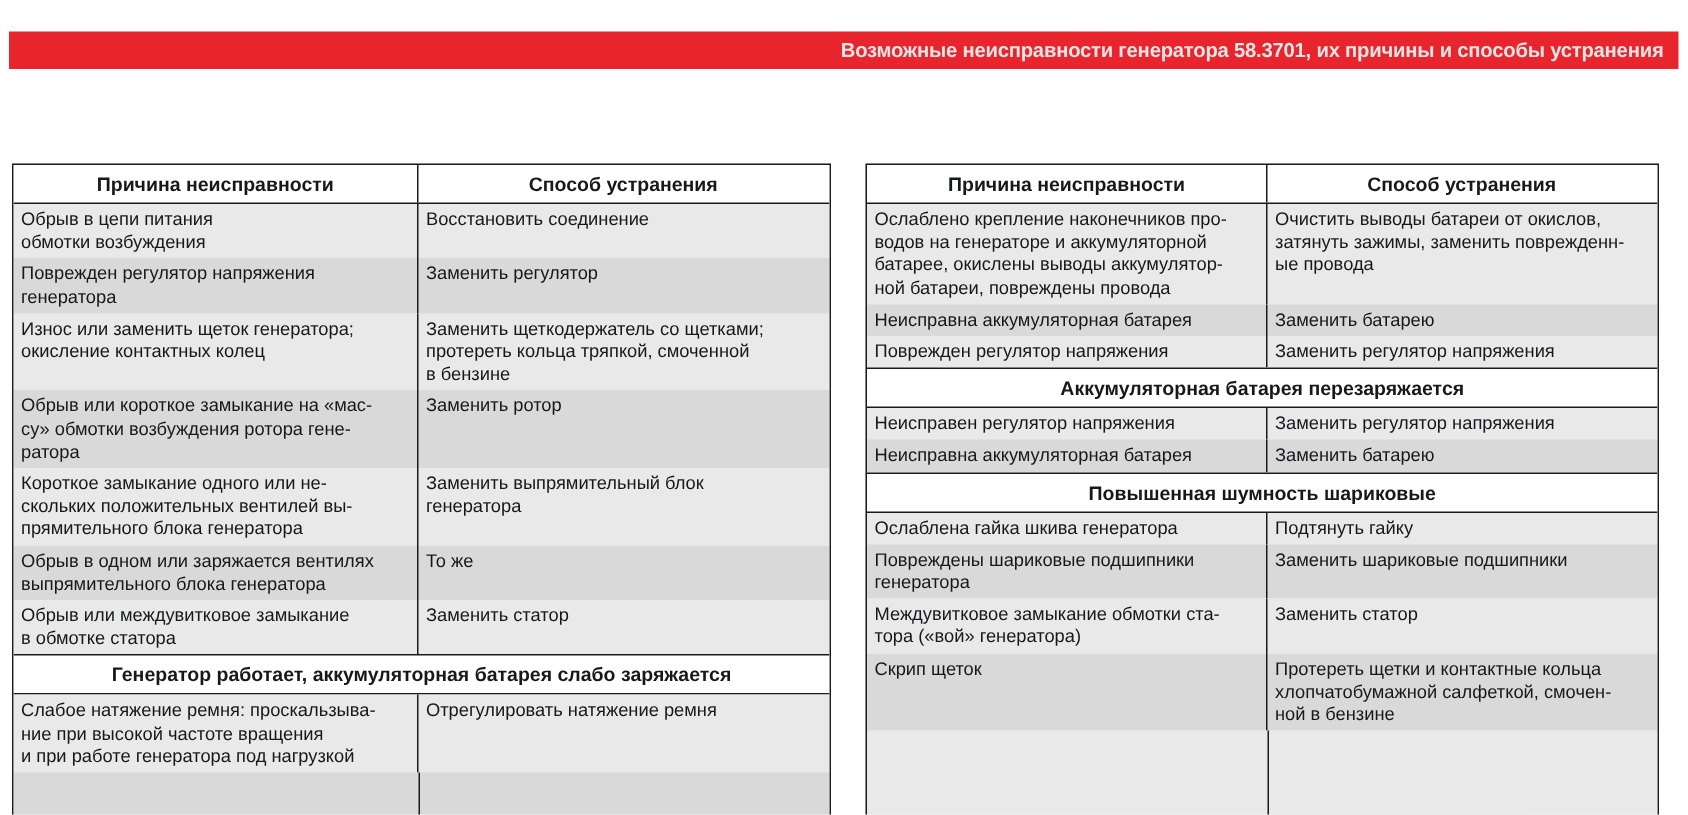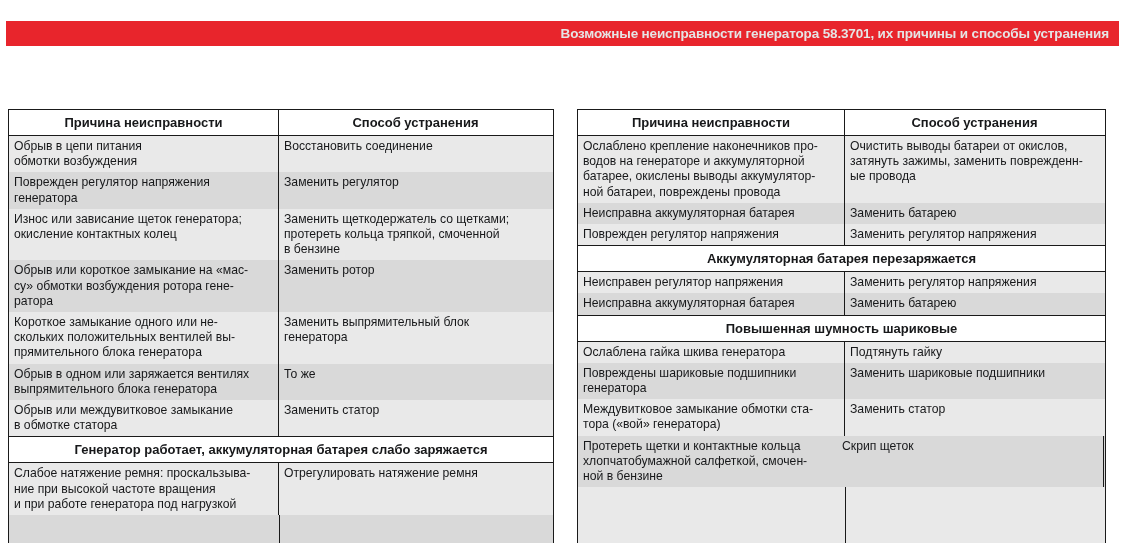--- a/index.html
+++ b/index.html
@@ -149,21 +149,21 @@
         <div class="cell c1">Обрыв в цепи питания
 обмотки возбуждения</div>
         <div class="cell c2">Восстановить соединение</div>
       </div>
       <div class="row data shade-b">
         <div class="cell c1">Поврежден регулятор напряжения
 генератора</div>
         <div class="cell c2">Заменить регулятор</div>
       </div>
       <div class="row data shade-a">
-        <div class="cell c1">Износ или зависание щеток генератора;
+        <div class="cell c1">Износ или заменить щеток генератора;
 окисление контактных колец</div>
         <div class="cell c2">Заменить щеткодержатель со щетками;
 протереть кольца тряпкой, смоченной
 в бензине</div>
       </div>
       <div class="row data shade-b">
         <div class="cell c1">Обрыв или короткое замыкание на «мас-
 су» обмотки возбуждения ротора гене-
 ратора</div>
         <div class="cell c2">Заменить ротор</div>
@@ -246,23 +246,23 @@
         <div class="cell c1">Повреждены шариковые подшипники
 генератора</div>
         <div class="cell c2">Заменить шариковые подшипники</div>
       </div>
       <div class="row data shade-a">
         <div class="cell c1">Междувитковое замыкание обмотки ста-
 тора («вой» генератора)</div>
         <div class="cell c2">Заменить статор</div>
       </div>
       <div class="row data shade-b">
+        <div class="cell c1">Скрип щеток</div>
         <div class="cell c2">Протереть щетки и контактные кольца
 хлопчатобумажной салфеткой, смочен-
 ной в бензине</div>
-        <div class="cell c1">Скрип щеток</div>
       </div>
       <div class="filler shade-a" style="background: rgb(233, 233, 233);">
         <div class="c1"></div>
         <div class="c2"></div>
       </div>
     </div>
 </div>
 
 </body></html>

